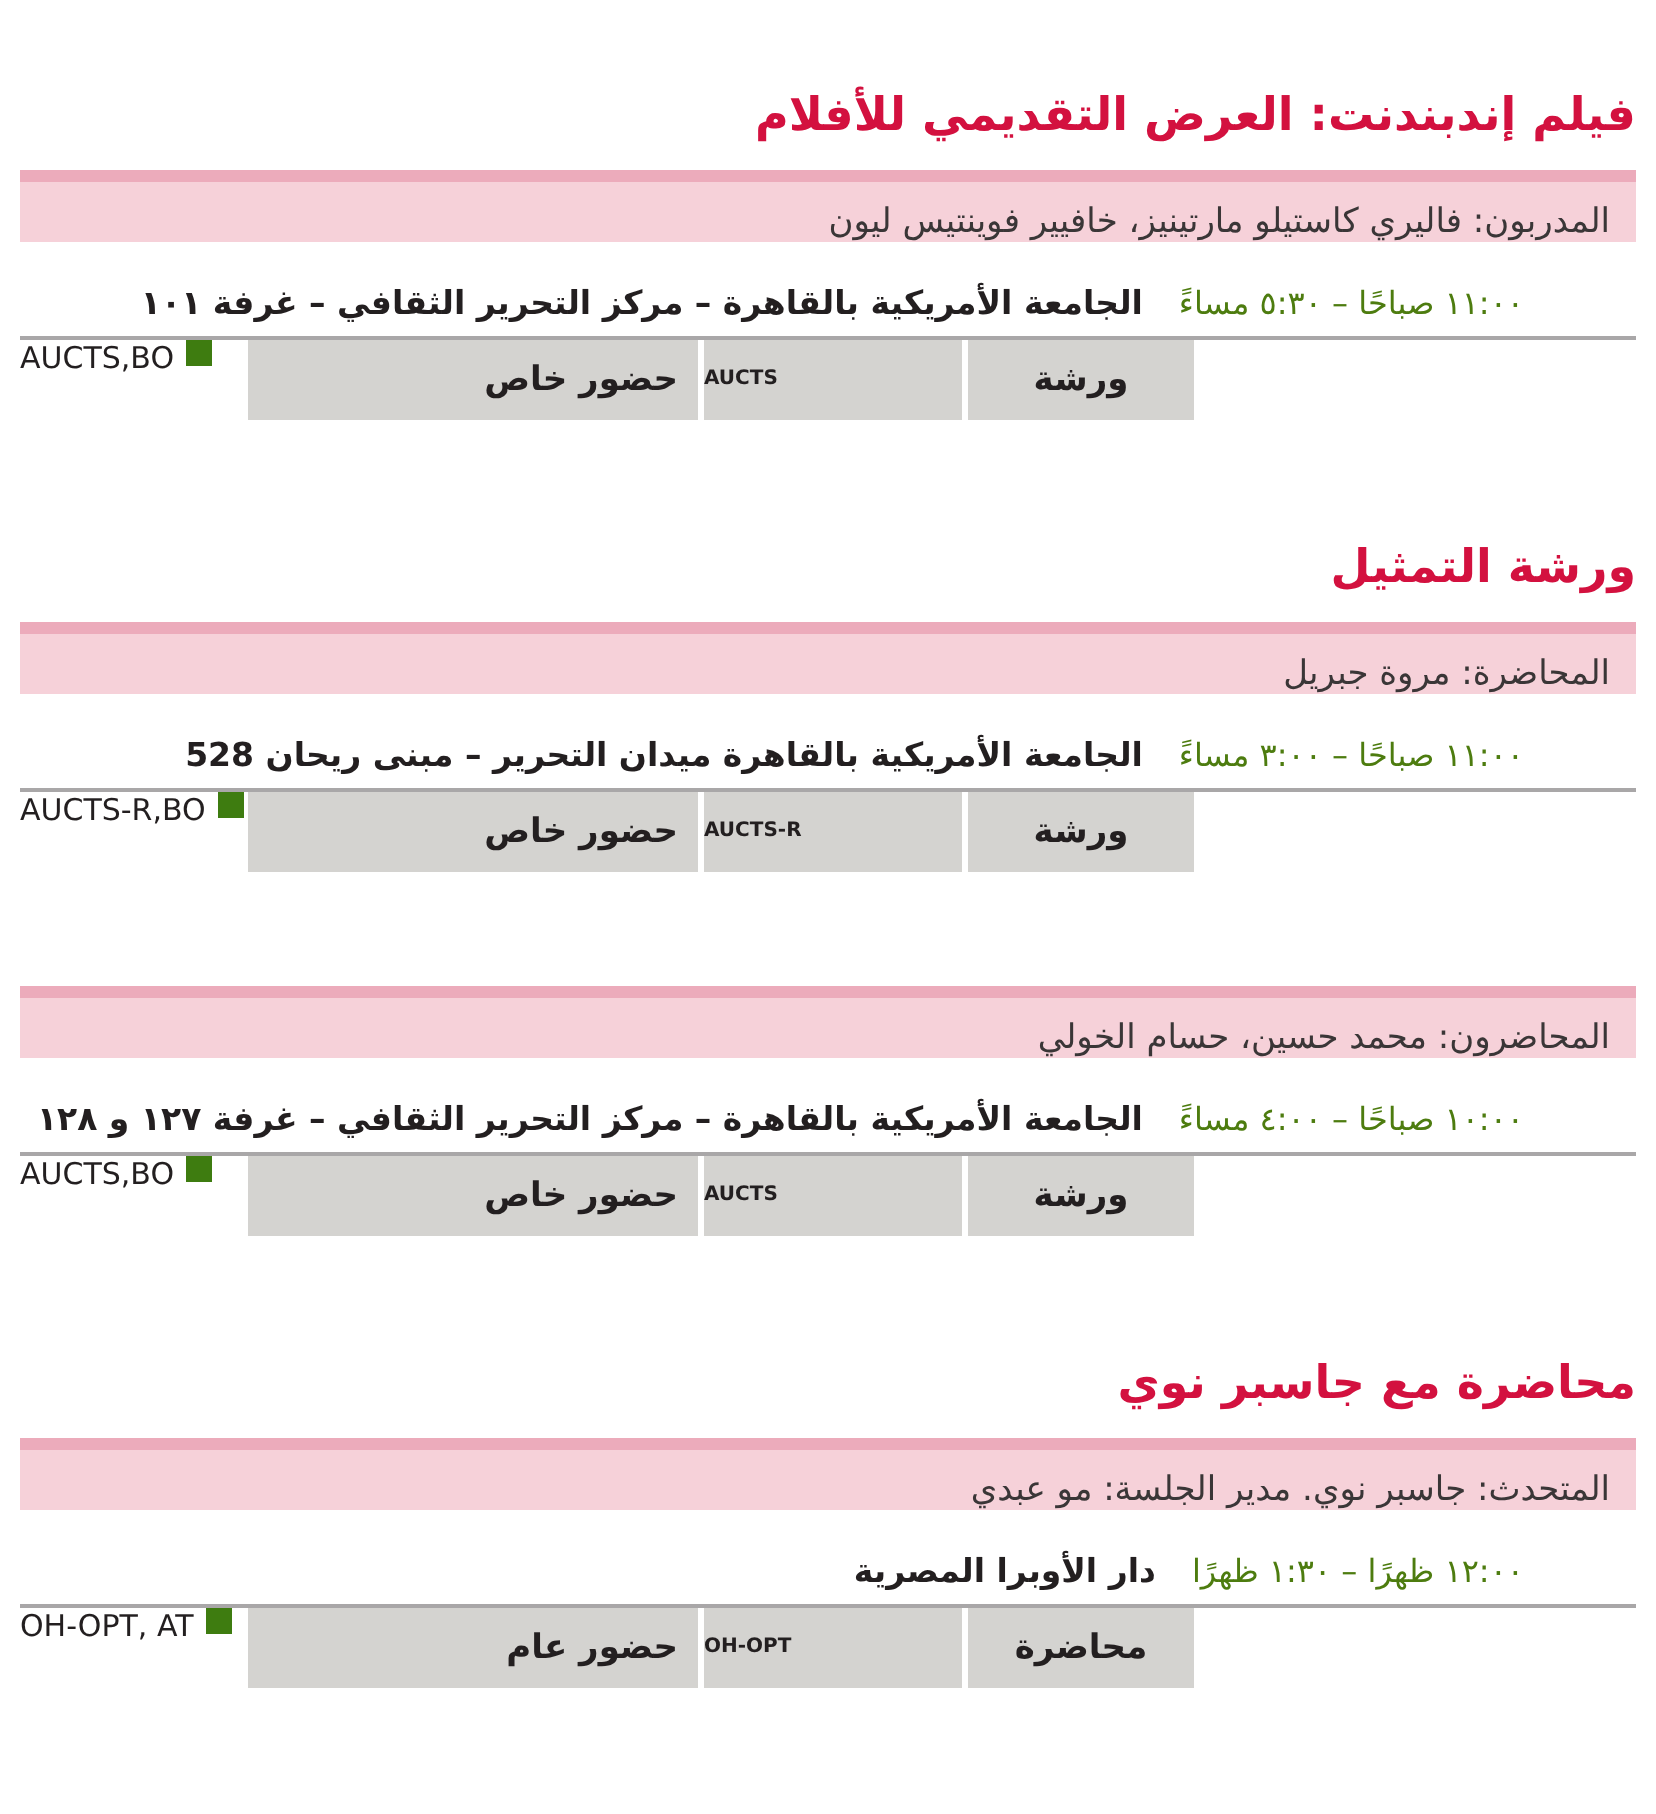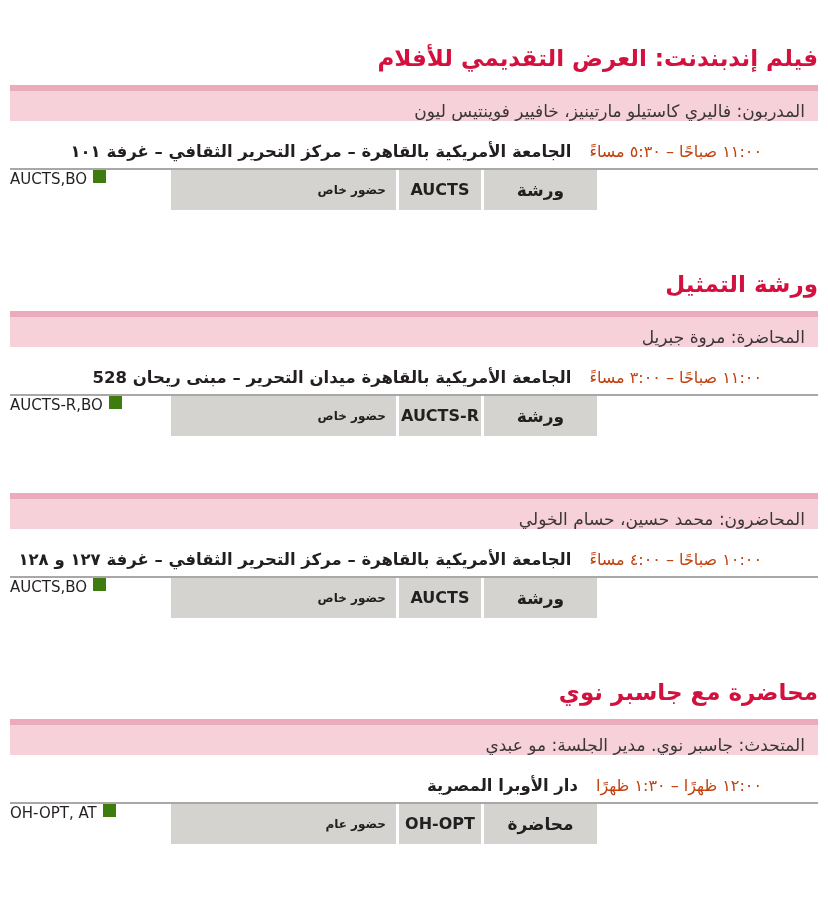--- a/index.html
+++ b/index.html
@@ -9,31 +9,31 @@
         padding:41px 10px 0 10px;direction:rtl;}
   .event-card{margin:0 0 57px 0;}
   .event-title{margin:0 0 10px 0;font-size:23px;line-height:34px;font-weight:bold;
                color:#d3113f;text-align:right;}
   .speaker-bar{height:36px;margin-bottom:14px;background:#f6d1d9;overflow:hidden;}
   .speaker-accent{height:6px;background:#ecabbb;}
   .speaker-text{padding:0 13px;line-height:40px;font-size:17px;color:#3a3637;
                 text-align:right;white-space:nowrap;}
   .meta-row{display:flex;align-items:baseline;padding:6px 56px 6px 0;
             line-height:21px;font-size:16px;}
-  .event-time{white-space:nowrap;color:#c2410c;}
+  .event-time{white-space:nowrap;color:#4d7c0f;}
   .event-location{font-weight:bold;margin-right:18px;font-size:16.5px;
                   color:#231f20;white-space:nowrap;}
   .separator-rule{height:2px;background:#a9a7a8;}
   .tags-row{display:flex;align-items:stretch;height:40px;padding-right:221px;}
   .tag{background:#d4d3d0;height:40px;line-height:40px;font-weight:bold;
        box-sizing:border-box;}
   .tag-type{width:113px;text-align:center;font-size:17px;margin-left:3px;}
-  .tag-code{width:82px;text-align:center;font-size:16px;margin-left:3px;
+  .tag-code{width:129px;font-size:10px;margin-left:3px;
             direction:ltr;font-family:"DejaVu Sans","Liberation Sans",sans-serif;}
-  .tag-admission{width:225px;text-align:right;padding-right:10px;font-size:12px;}
+  .tag-admission{width:225px;text-align:right;padding-right:10px;font-size:17px;}
   .attendance-badge{margin-right:auto;direction:ltr;display:flex;
                     gap:6px;height:40px;}
   .badge-label{font-size:15px;color:#231f20;white-space:nowrap;}
   .badge-square{width:13px;height:13px;background:#3e7c10;flex:0 0 auto;}
 </style>
 </head>
 <body>
 
 <div class="page">
 

